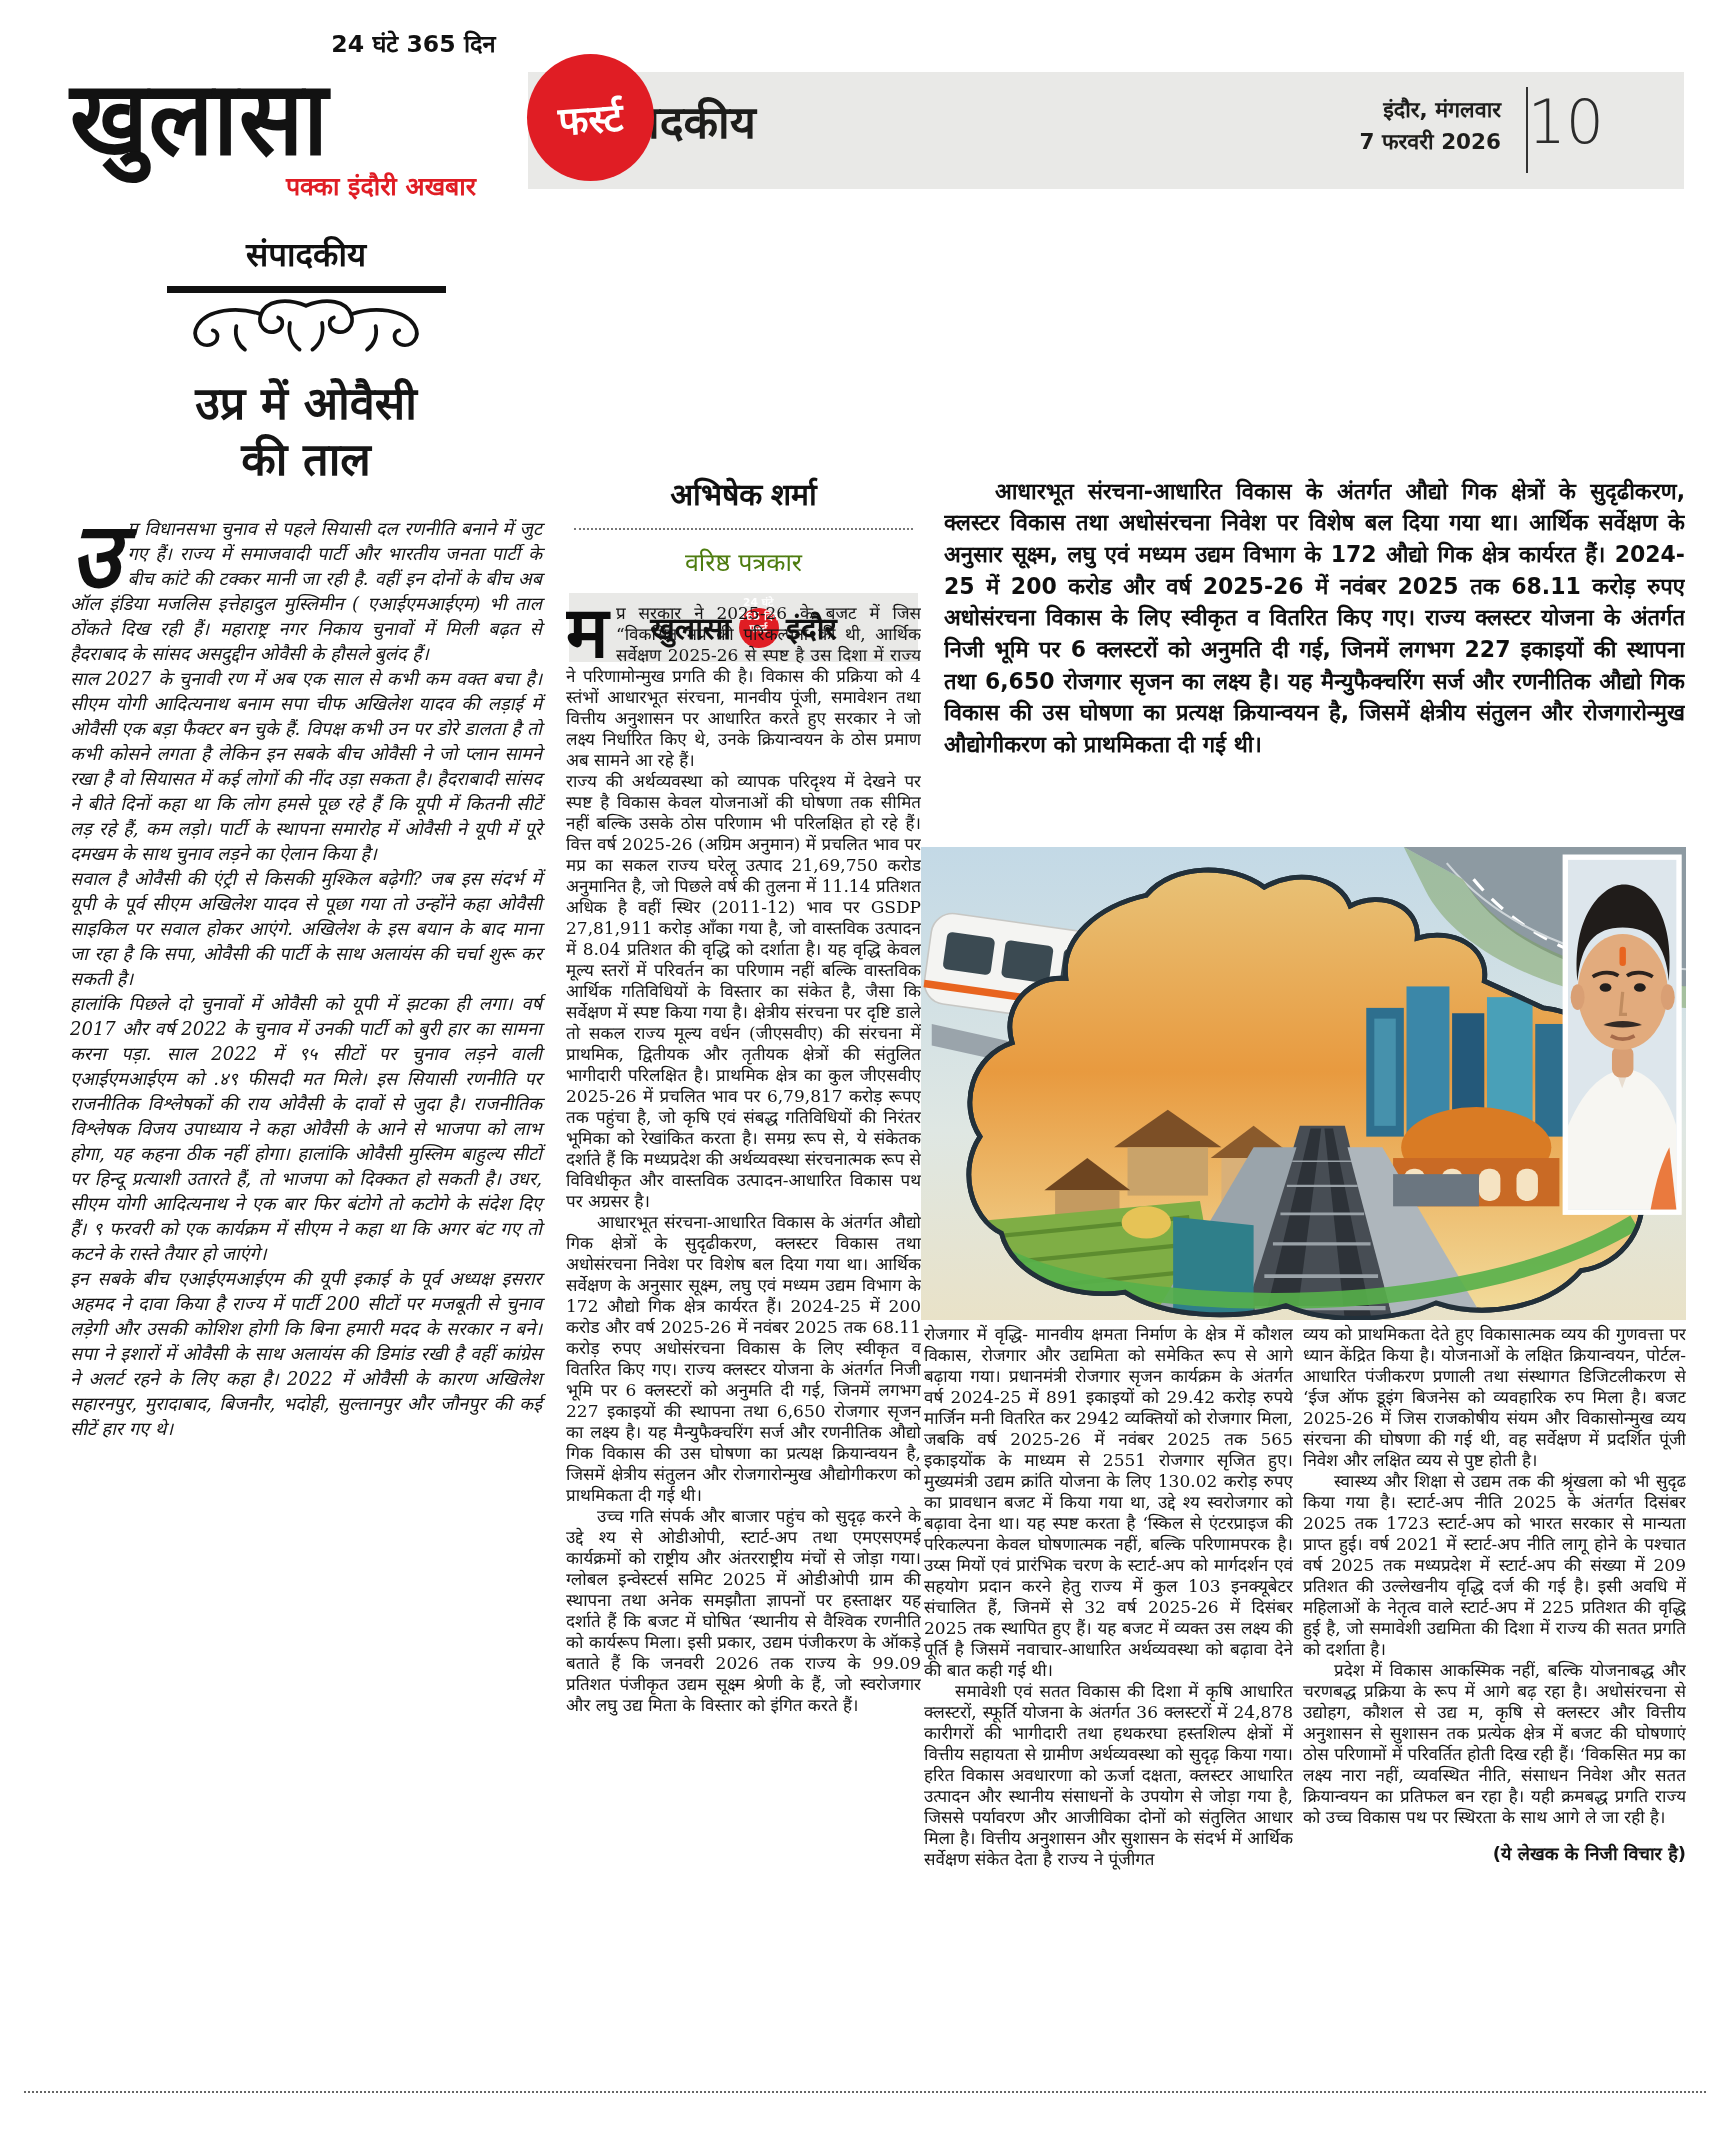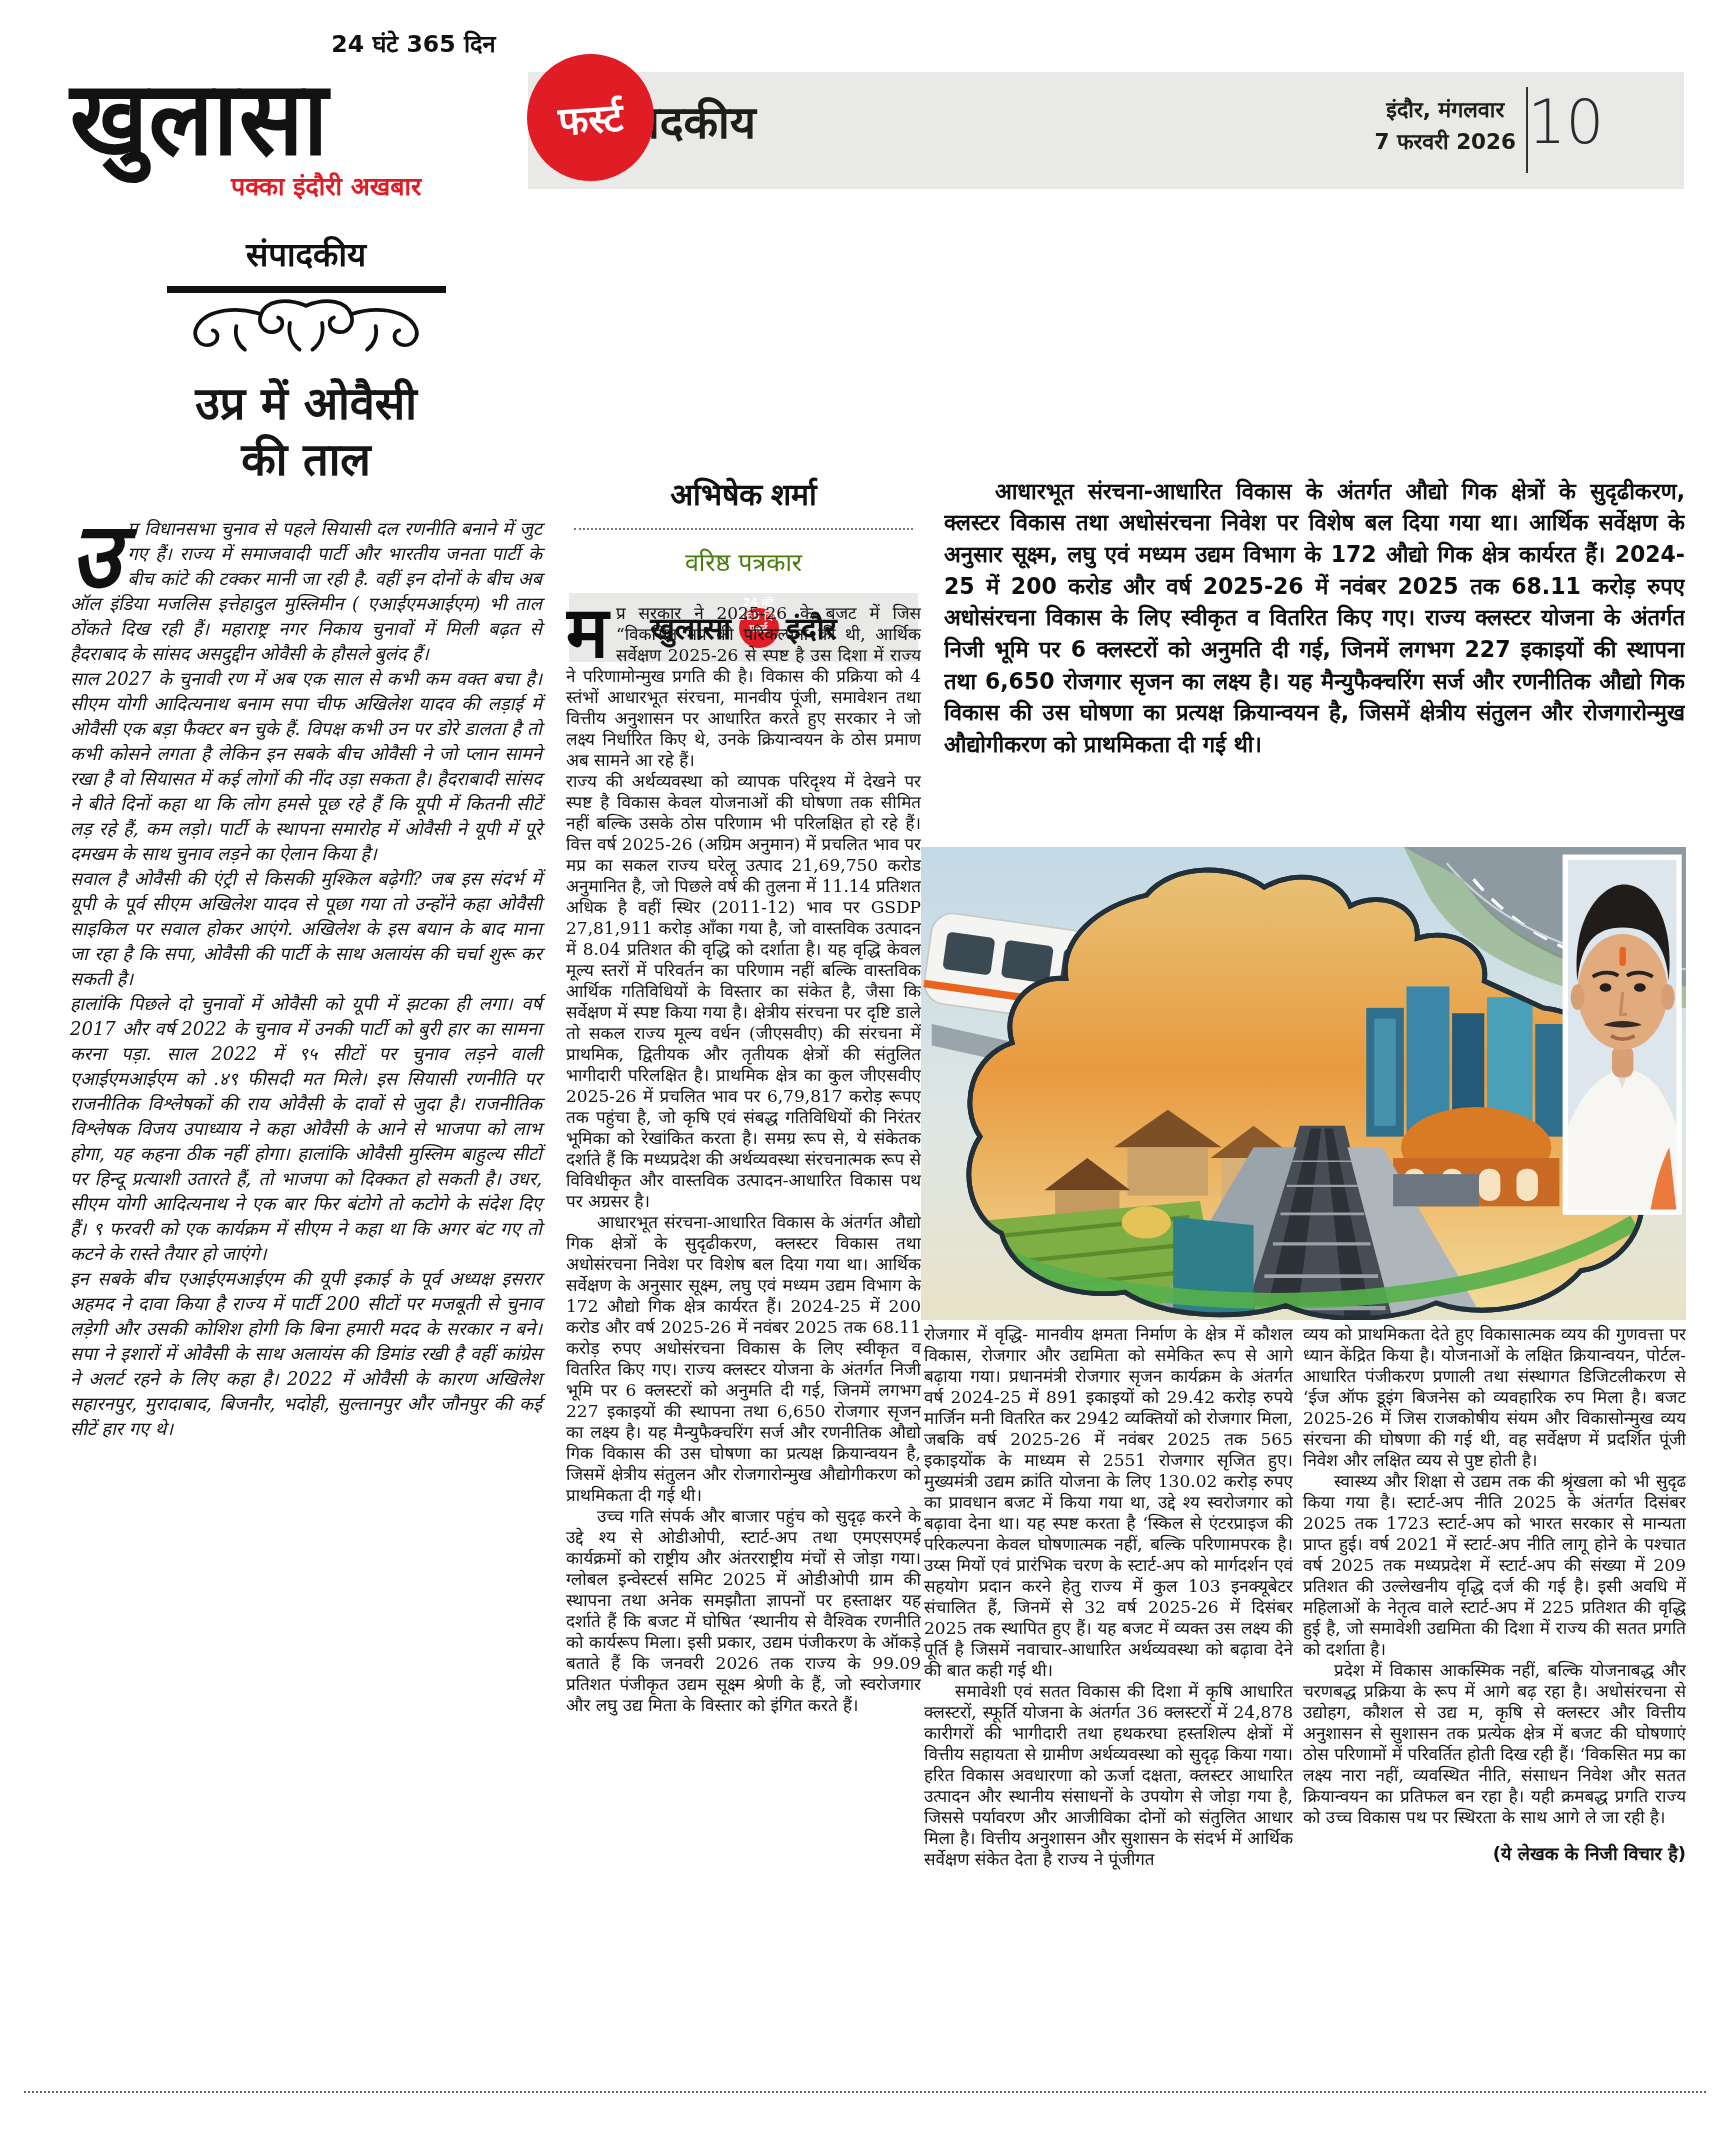--- a/index.html
+++ b/index.html
@@ -7,26 +7,26 @@
         font-family:"DejaVu Serif", serif;color:#111;}
   
   .logo-wrap{position:absolute;left:70px;top:22.5px;width:483px;height:182px;}
   .logo-tag-top{position:absolute;left:231px;top:4.3px;width:225px;text-align:center;
       font-family:"DejaVu Sans",sans-serif;font-weight:900;font-size:23.6px;color:#111;}
   .logo-title{position:absolute;left:0px;top:26px;font-family:"DejaVu Sans",sans-serif;
       font-weight:900;font-size:95px;letter-spacing:1.1px;color:#121212;transform:scaleY(1.08);}
   .logo-badge{position:absolute;left:457px;top:31px;width:127px;height:127px;border-radius:50%;
       background:#e01d24;display:flex;align-items:center;justify-content:center;z-index:3;}
   .logo-badge span{font-family:"DejaVu Sans",sans-serif;font-weight:900;font-size:39px;color:#ffffff;transform:rotate(-4deg);}
-  .logo-tag-bottom{position:absolute;left:161px;top:145px;width:300px;
+  .logo-tag-bottom{position:absolute;left:161px;top:145px;width:300px;text-align:center;
       font-family:"DejaVu Sans",sans-serif;font-weight:900;font-size:25px;color:#e01d24;}
   .band{position:absolute;left:528px;top:72px;width:1156px;height:117px;background:#e9e9e7;}
   .band-section{position:absolute;left:64px;top:18px;font-family:"DejaVu Sans",sans-serif;
       font-weight:900;font-size:45px;color:#1d1d1b;}
-  .band-date{position:absolute;right:168px;top:21.5px;text-align:center;font-family:"DejaVu Sans",sans-serif;
+  .band-date{position:absolute;right:183px;top:21.5px;text-align:right;font-family:"DejaVu Sans",sans-serif;
       font-weight:700;font-size:21.5px;line-height:32px;color:#1d1d1b;}
   .band-sep{position:absolute;right:156px;top:15px;width:2.1px;height:86px;background:#333;}
   .band-page{position:absolute;right:80px;top:15px;font-family:"DejaVu Sans",sans-serif;
       font-weight:300;font-size:60px;color:#2b2b2b;}
   
   .edit-col{position:absolute;left:70px;top:231px;width:472px;height:1770px;}
   .edit-kicker{text-align:center;font-family:"DejaVu Sans",sans-serif;font-weight:900;font-size:33px;color:#111;}
   .edit-bar{width:279px;height:7px;background:#111;margin:9.7px auto 3.2px auto;}
   .edit-flourish{display:block;margin:0 auto;}
   .edit-title{margin-top:21.5px;text-align:center;font-family:"DejaVu Sans",sans-serif;

